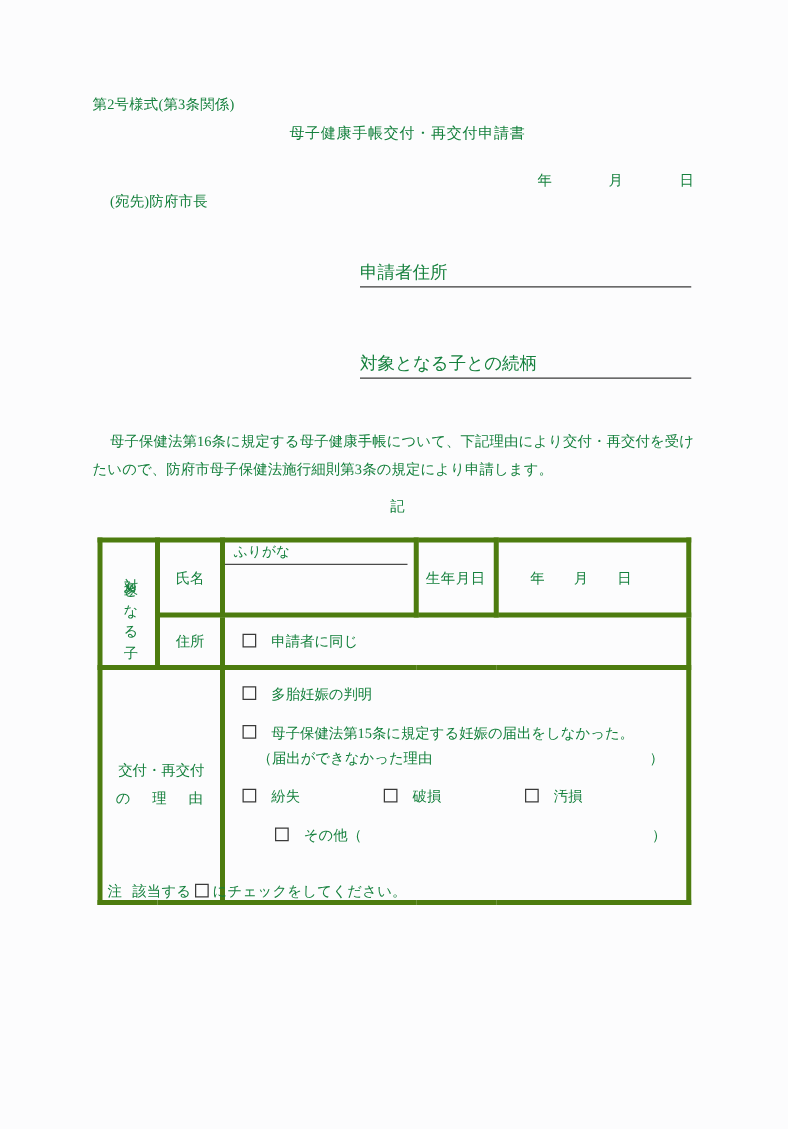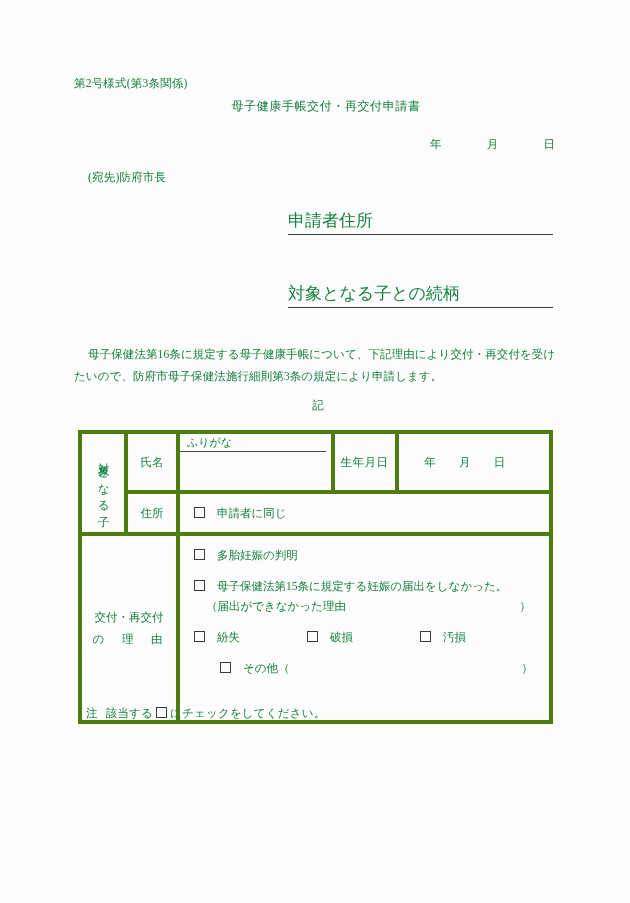--- a/index.html
+++ b/index.html
@@ -48,32 +48,32 @@
     left: 430px;
     top: 137px;
     width: 125px;
     font-size: 11.5px;
     display: flex;
     justify-content: space-between;
   }
   .addressee {
     position: absolute;
     left: 88px;
-    top: 170px;
+    top: 154px;
     font-size: 11.5px;
     letter-spacing: 0.2px;
     white-space: nowrap;
   }
 
   
   .field {
     position: absolute;
     left: 288px;
     width: 265px;
-    font-size: 17px;
+    font-size: 14px;
     border-bottom: 1px solid #3a3a3a;
     padding-bottom: 2px;
     box-sizing: border-box;
     white-space: nowrap;
   }
   .field.f1 { top: 209px; }
   .field.f2 { top: 245px; }
   .field.f3 { top: 282px; }
   .sp-name { letter-spacing: 0.2px; }
   .sp-name .gap { display: inline-block; width: 34px; }

